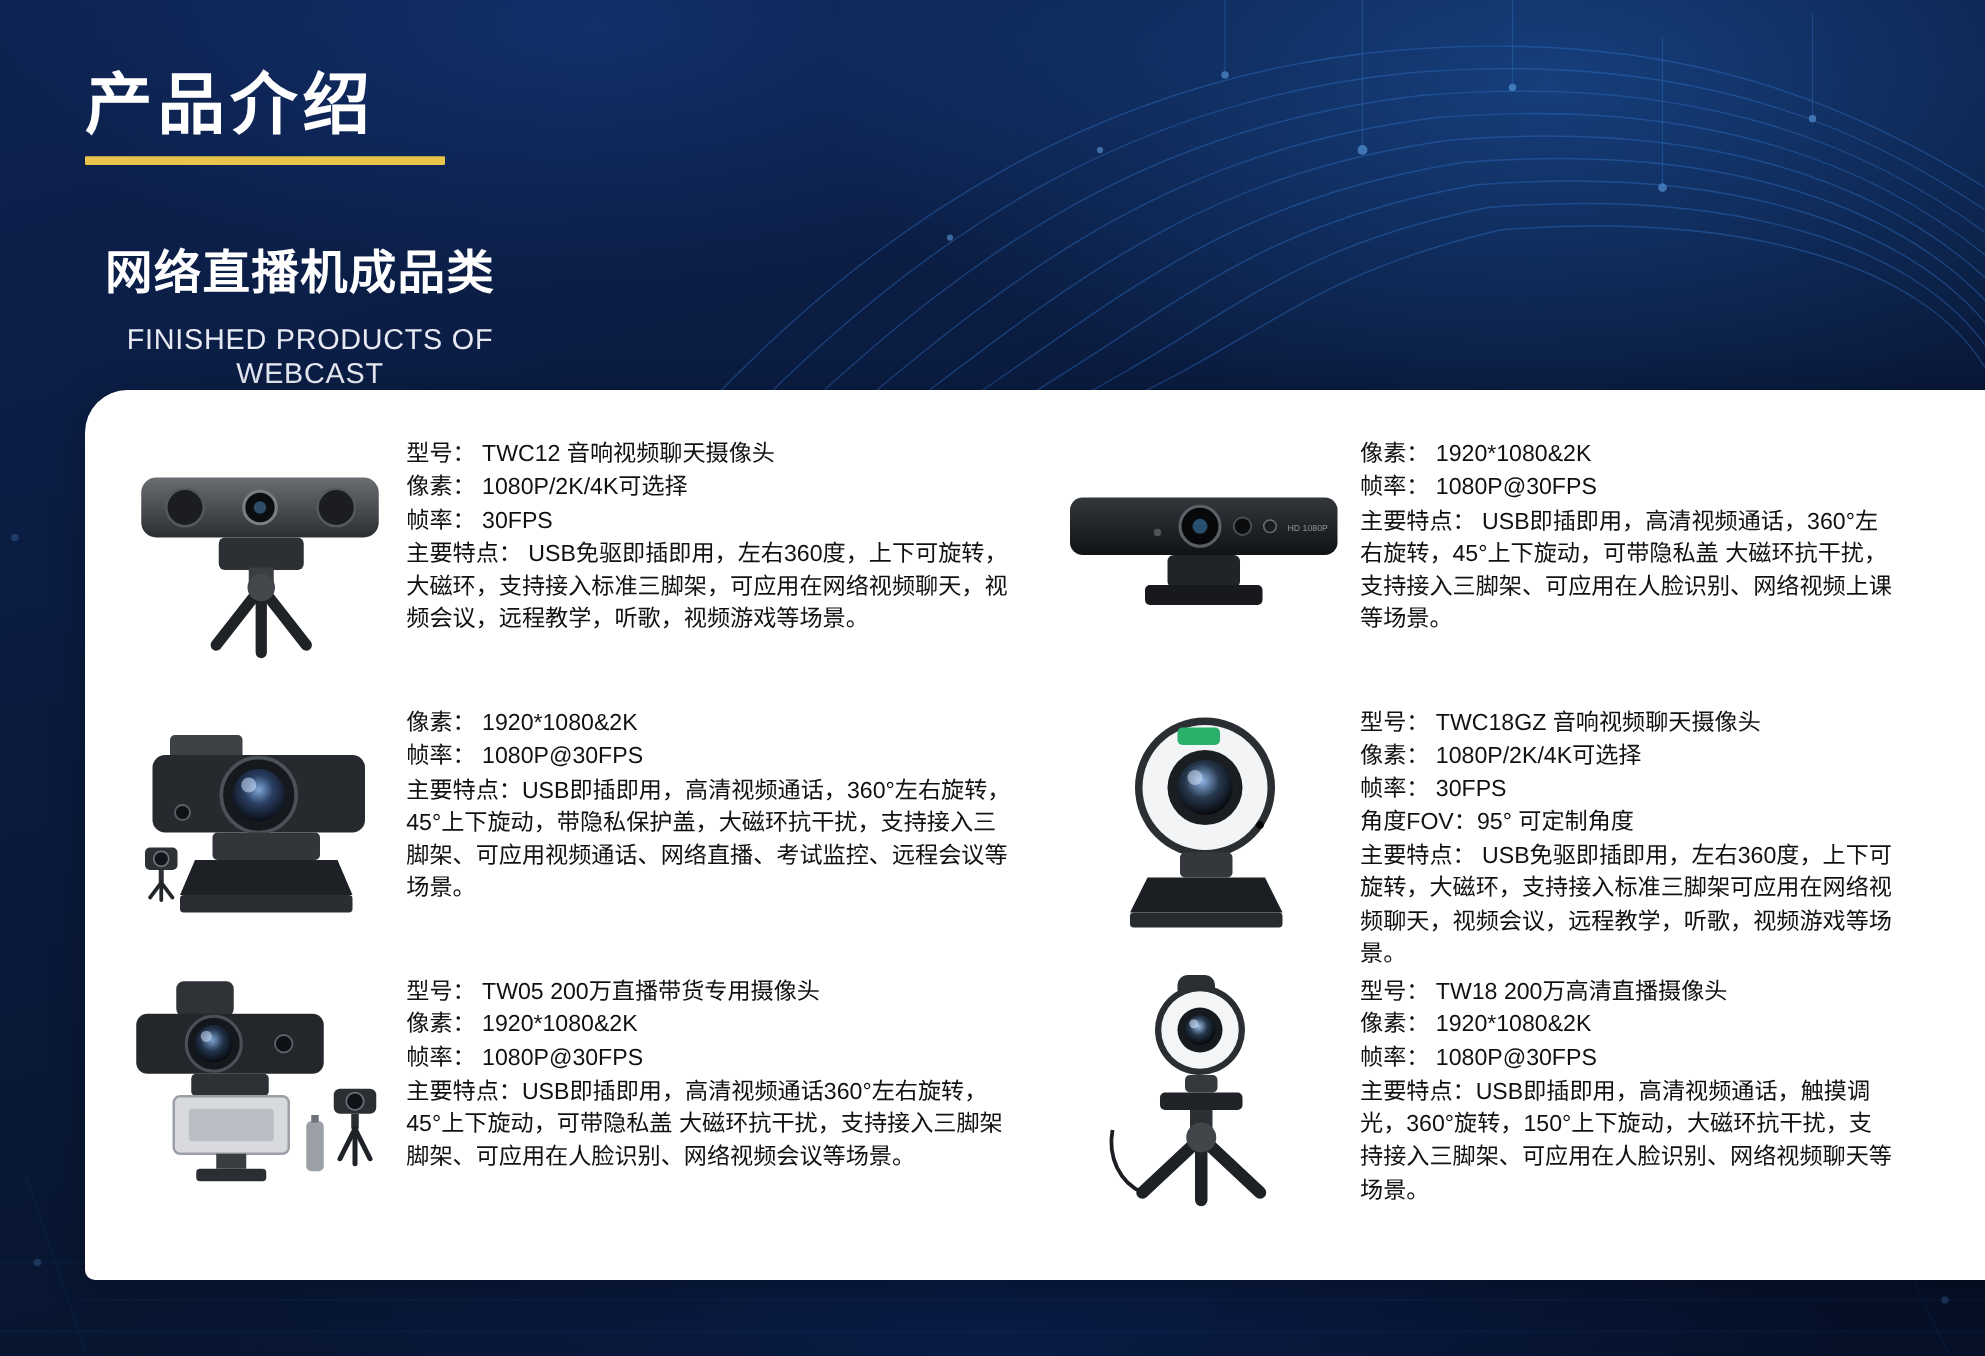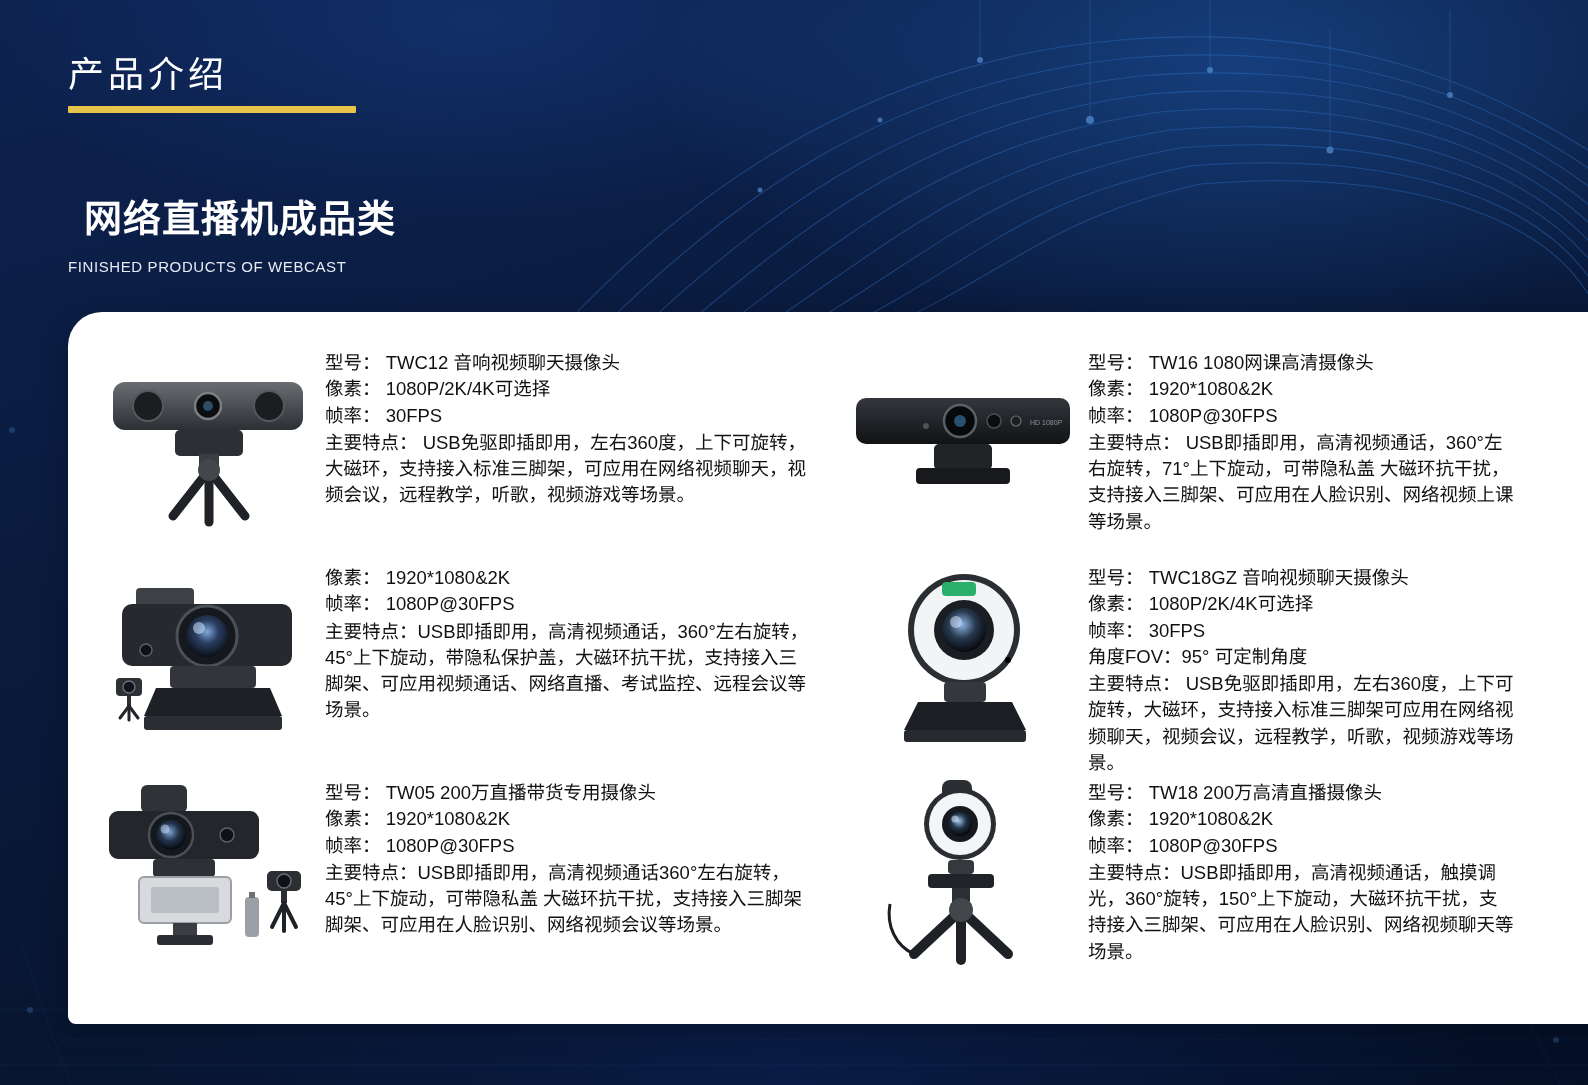--- a/index.html
+++ b/index.html
@@ -20,29 +20,29 @@
       linear-gradient(165deg,#0d2250 0%,#0a1b3e 38%,#081631 70%,#050f26 100%);
     overflow:hidden;
   }
   
   .deco{position:absolute;top:0;left:0;width:1588px;height:330px;opacity:.55;pointer-events:none;}
   .deco2{position:absolute;top:0;left:0;width:1588px;height:1085px;opacity:.33;pointer-events:none;}
 
   
   .header{position:absolute;left:68px;top:56px;width:1460px;}
   .title-zh{
-    font-size:36px;font-weight:normal;color:#ffffff;letter-spacing:4px;
+    font-size:54px;font-weight:bold;color:#ffffff;letter-spacing:4px;
     line-height:1.05;margin:0;
   }
   .title-underline{
     width:288px;height:7px;background:#e9c44a;margin-top:12px;border-radius:1px;
   }
   .subblock{position:absolute;left:68px;top:182px;width:360px;}
   .sub-zh{font-size:38px;font-weight:bold;color:#ffffff;letter-spacing:1px;margin:16px;line-height:1.15;}
-  .sub-en{font-size:15px;color:#e7eaf2;letter-spacing:.6px;margin-top:6px;font-weight:400;}
+  .sub-en{font-size:23px;color:#e7eaf2;letter-spacing:.6px;margin-top:6px;font-weight:400;text-align:center;}
   .intro{
     position:absolute;left:483px;top:192px;width:1015px;
     font-size:20.5px;line-height:1.72;color:#ffffff;letter-spacing:.2px;
   }
 
   
   .card{
     position:absolute;left:68px;top:312px;width:1578px;height:712px;
     background:#ffffff;
     border-radius:34px 34px 8px 8px;
@@ -183,24 +183,23 @@
             <circle cx="112" cy="57" r="6" fill="#27506f"></circle>
             <circle cx="146" cy="57" r="7" fill="#0b0c0e" stroke="#4a4e54" stroke-width="1.5"></circle>
             <circle cx="78" cy="62" r="3" fill="#4e5358"></circle>
             <circle cx="168" cy="57" r="5" fill="#1b1d20" stroke="#6a6e74" stroke-width="1.2"></circle>
             <text x="182" y="61" font-size="7" fill="#8d9299" font-family="sans-serif">HD 1080P</text>
             <rect x="86" y="80" width="58" height="26" rx="5" fill="#212427"></rect>
             <rect x="68" y="104" width="94" height="16" rx="4" fill="#17191c"></rect>
           </svg>
         </div>
         <div class="specs">
-          <div class="line">型号： TW16  1080网课高清摄像头</div>
           <div class="line">像素： 1920*1080&amp;2K</div>
           <div class="line">帧率： 1080P@30FPS</div>
-          <div class="line feat">主要特点： USB即插即用，高清视频通话，360°左右旋转，71°上下旋动，可带隐私盖 大磁环抗干扰，支持接入三脚架、可应用在人脸识别、网络视频上课等场景。</div>
+          <div class="line feat">主要特点： USB即插即用，高清视频通话，360°左右旋转，45°上下旋动，可带隐私盖 大磁环抗干扰，支持接入三脚架、可应用在人脸识别、网络视频上课等场景。</div>
         </div>
       </div>
 
       <div class="item">
         <div class="thumb">
           <svg width="215" height="185" viewBox="0 0 215 185">
             <defs>
               <radialGradient id="lens3" cx="50%" cy="40%" r="60%">
                 <stop offset="0" stop-color="#7fa8d8"></stop>
                   <stop offset="45%" stop-color="#2a3f63"></stop>

